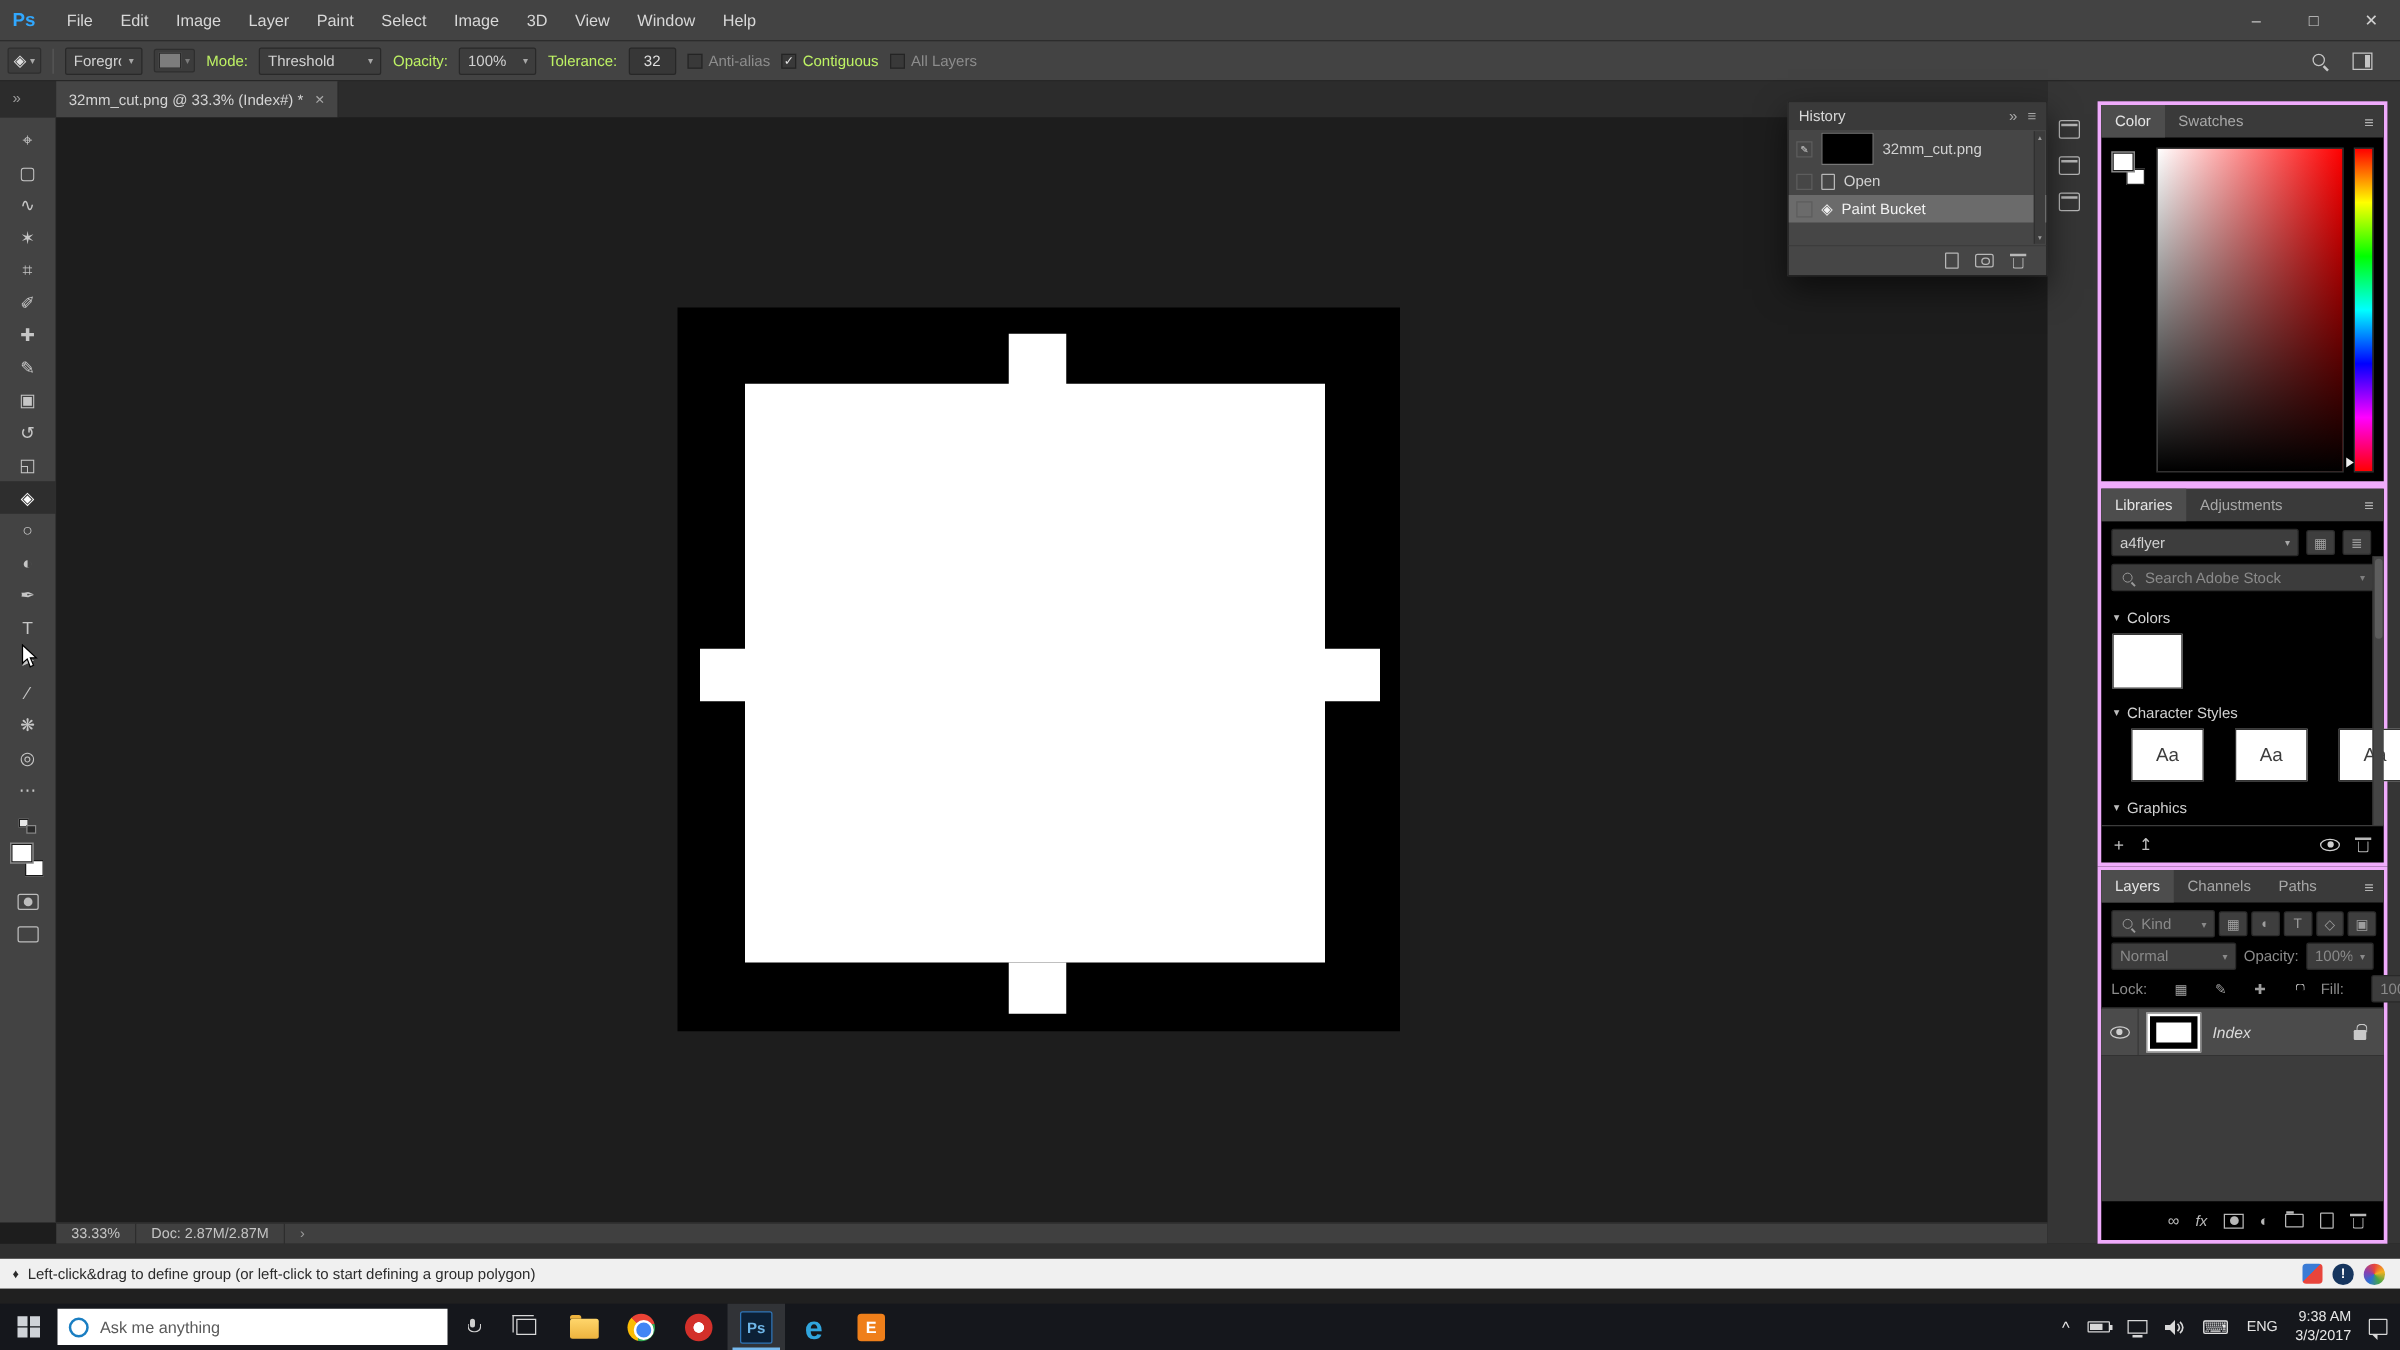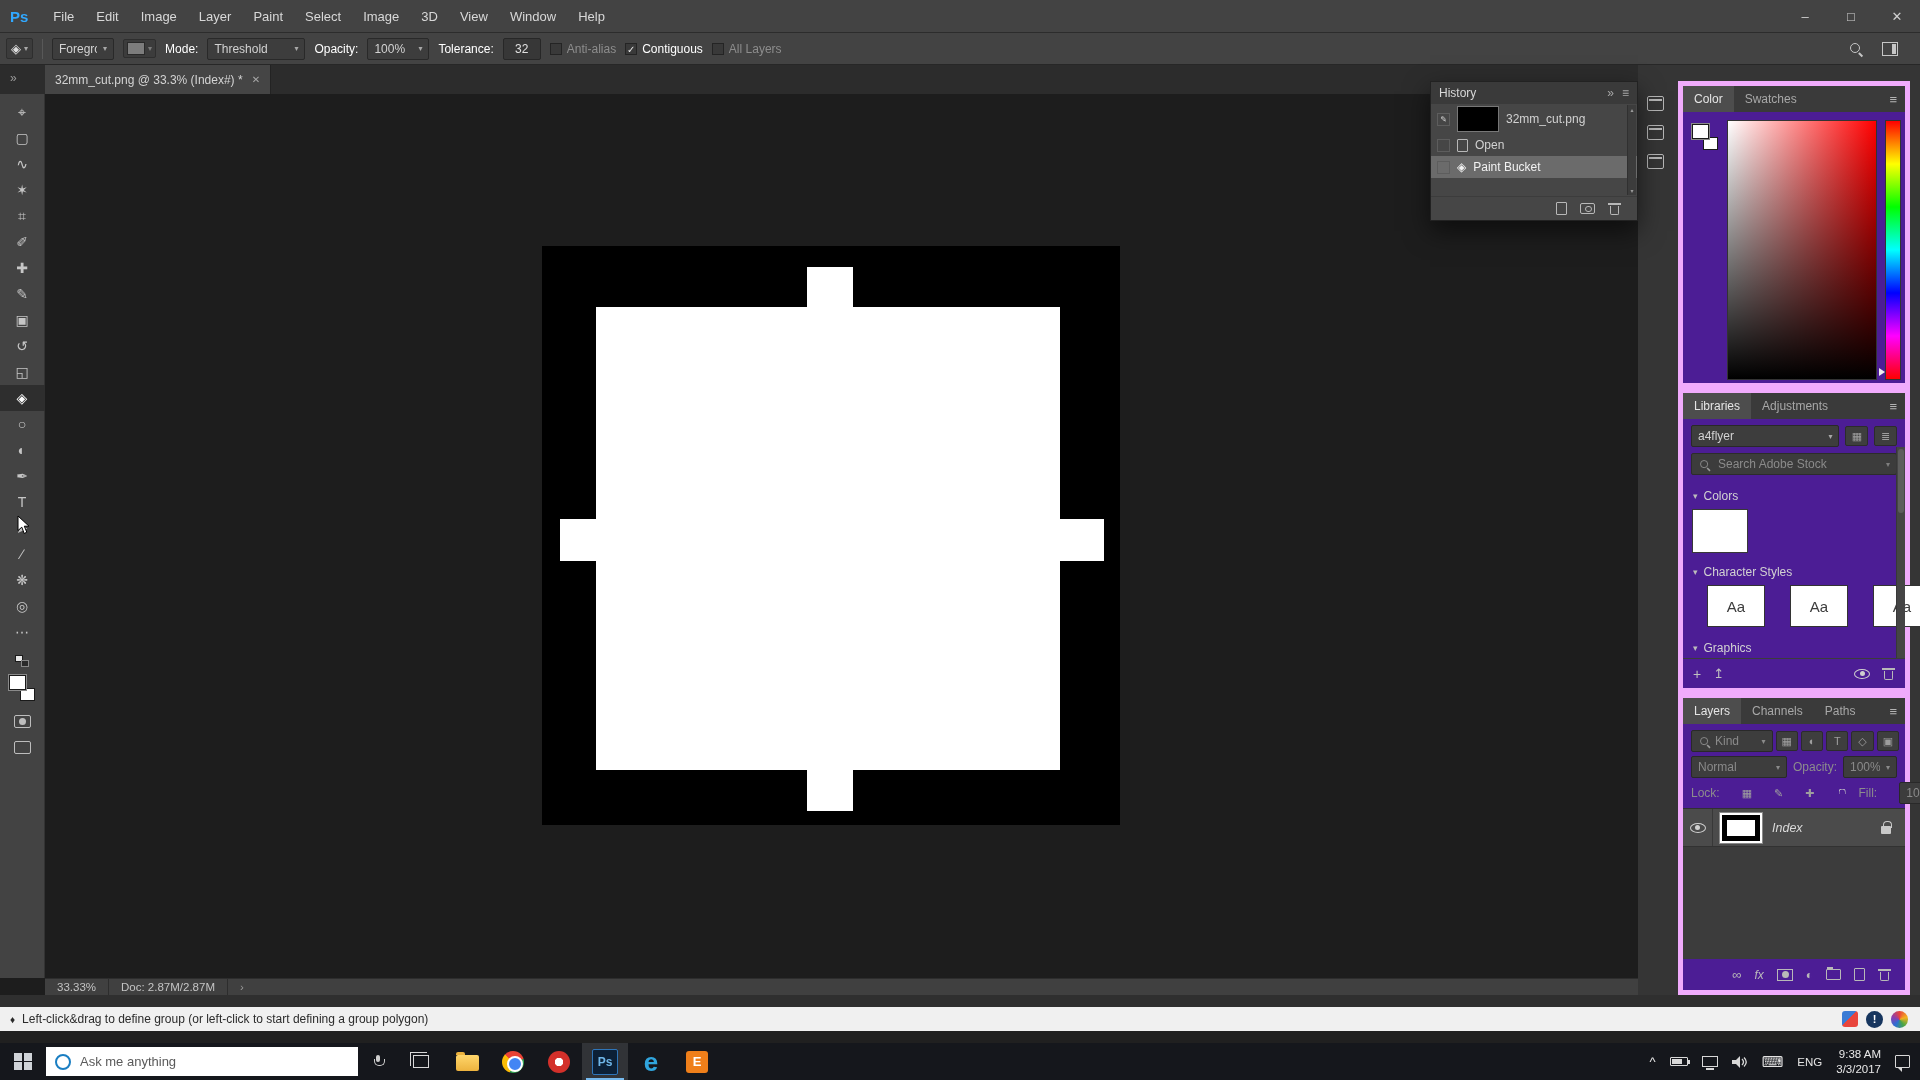--- a/index.html
+++ b/index.html
@@ -11,21 +11,21 @@
   .menu-bar{background:#434343;display:flex;align-items:center;border-bottom:1px solid #2c2c2c}
   .ps-logo{color:#31a8ff;font-weight:bold;font-size:15px;padding:0 14px 0 10px}
   .menu-item{padding:0 11px;font-size:13px;color:#d8d8d8;cursor:default}
   .win-ctls{margin-left:auto;display:flex;height:100%}
   .win-ctl{width:46px;height:33px;display:flex;align-items:center;justify-content:center;font-size:13px;color:#d0d0d0}
 
   .options-bar{background:#434343;border-bottom:1px solid #272727;display:flex;align-items:center;gap:9px;padding-left:6px}
   .tool-preset{display:flex;align-items:center;gap:3px;padding:2px 4px;border:1px solid #2e2e2e;border-radius:2px;background:#3c3c3c}
   .tp-glyph{font-size:13px;color:#e0e0e0}
   .vsep{width:1px;height:20px;background:#585858}
-  .lbl{font-size:12px;color:#ffffff;white-space:nowrap}
+  .lbl{font-size:12px;color:#bef264;white-space:nowrap}
   .lbl.dim,.dimtxt{color:#8d8d8d}
   .sel{display:inline-flex;align-items:center;height:22px;background:#3d3d3d;border:1px solid #292929;border-radius:2px;padding:0 6px;font-size:12px;color:#d2d2d2;gap:6px;white-space:nowrap}
   .sel .val{overflow:hidden}
   .sel .arr{margin-left:auto;font-size:8px;color:#a8a8a8}
   .sel.dim .val,.sel.dim .arr{color:#8a8a8a}
   .inp{display:inline-flex;align-items:center;justify-content:center;height:22px;background:#373737;border:1px solid #272727;border-radius:2px;font-size:12px;color:#e0e0e0}
   .cb{display:inline-flex;align-items:center;gap:5px}
   .cbox{width:12px;height:12px;background:#393939;border:1px solid #242424;font-size:10px;line-height:11px;text-align:center;color:#e6e6e6}
   .pattern-box{display:flex;align-items:center;gap:3px;padding:2px 3px;border:1px solid #2e2e2e;background:#3c3c3c;border-radius:2px}
   .pswatch{width:18px;height:13px;background:#7d7d7d;border:1px solid #2a2a2a}
@@ -67,21 +67,21 @@
   
   .status-bar{background:#404040;border-top:1px solid #2d2d2d;display:flex;align-items:center;font-size:11.5px;color:#c4c4c4}
   .status-bar .vdiv{width:1px;height:100%;background:#2d2d2d}
   .status-bar .seg{padding:0 12px}
 
   
   .right-backdrop{background:#353535}
   .panel-icon{width:17px;height:15px;border:1.5px solid #b5b5b5;border-radius:2px;position:relative;display:block;margin-bottom:14px}
   .panel-icon::before{content:"";position:absolute;left:1px;right:1px;top:2px;height:2px;background:#b5b5b5}
 
-  .panel{position:absolute;left:1678px;width:232px;background:#4c1d95;border:5px solid #f0abfc}
+  .panel{position:absolute;left:1678px;width:232px;background:#000000;border:3px solid #f0abfc}
   .phead{height:26px;background:#3a3a3a;display:flex;align-items:center}
   .ptab{padding:0 11px;height:26px;line-height:26px;font-size:12px;color:#a8a8a8;white-space:nowrap}
   .ptab.active{background:#4d4d4d;color:#e5e5e5}
   .pmenu{margin-left:auto;padding-right:8px;color:#b3b3b3;font-size:13px}
   .pbody{position:relative;height:calc(100% - 26px)}
   .sect{position:absolute;left:10px;font-size:12px;color:#d2d2d2;display:flex;align-items:center;gap:6px}
   .sect .tri{font-size:9px;color:#bcbcbc}
 
   .sat-box{background:linear-gradient(to top,#000,rgba(0,0,0,0)),linear-gradient(to right,#fff,#f00);border:1px solid #333}
   .hue-bar{background:linear-gradient(to bottom,#f00,#ff0,#0f0,#0ff,#00f,#f0f,#f00);border:1px solid #333}

